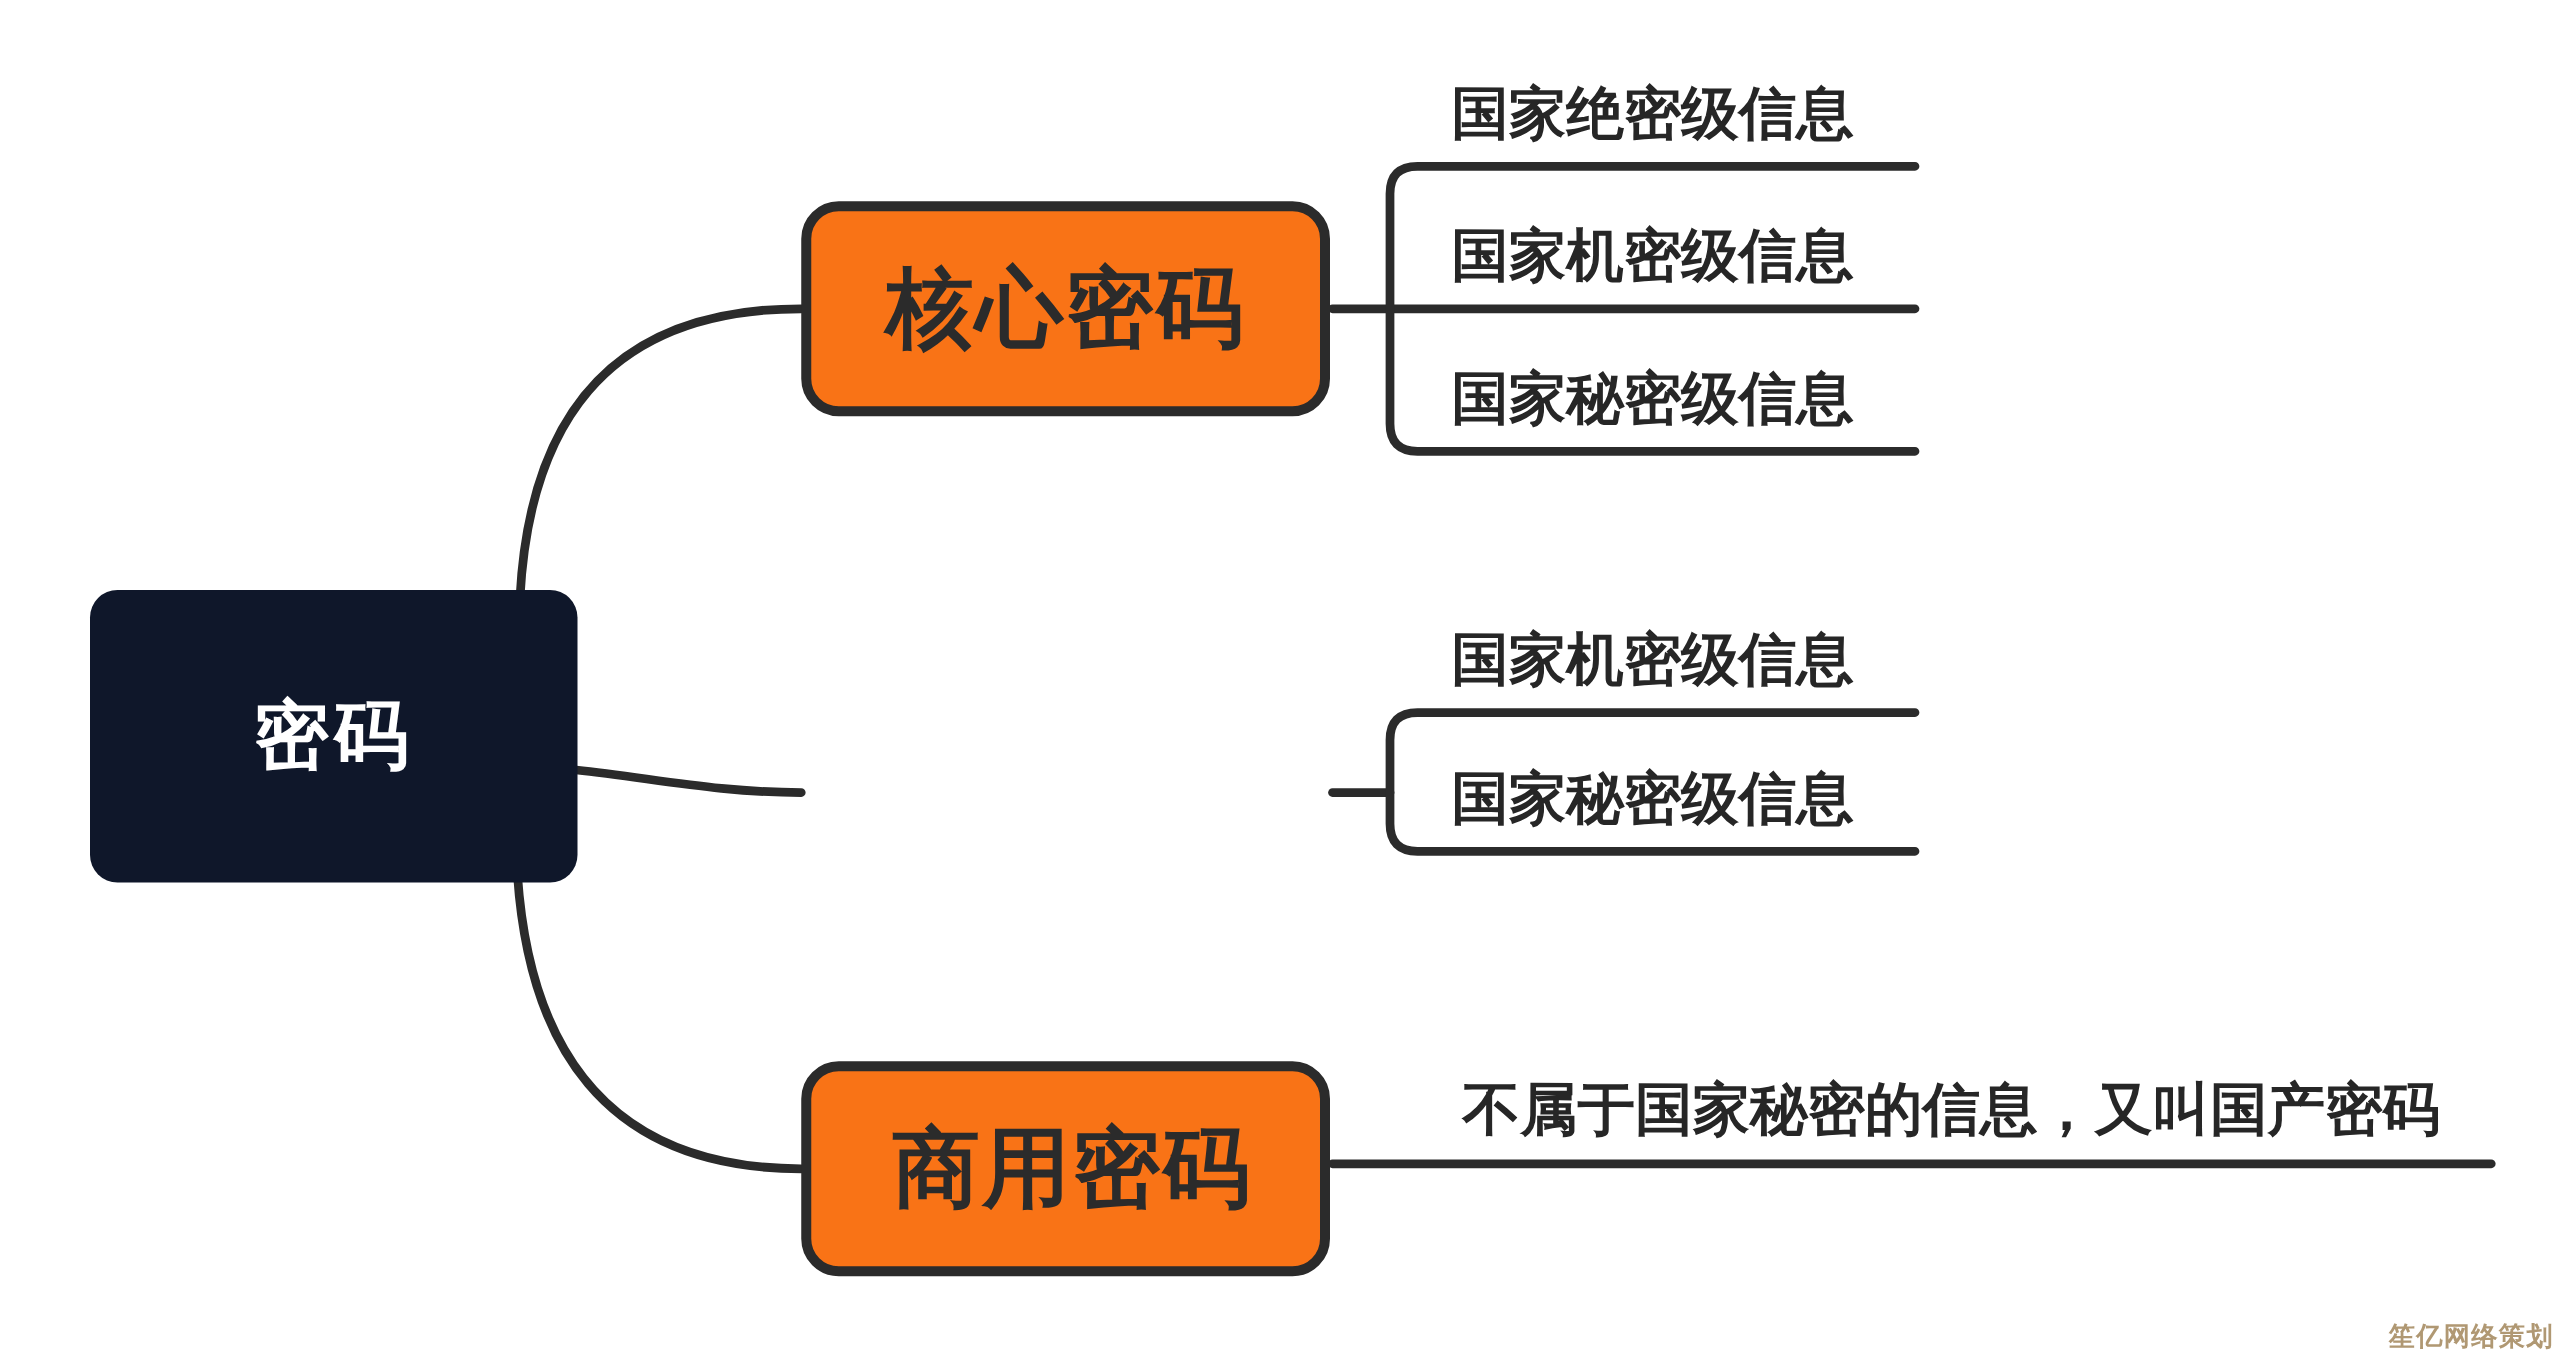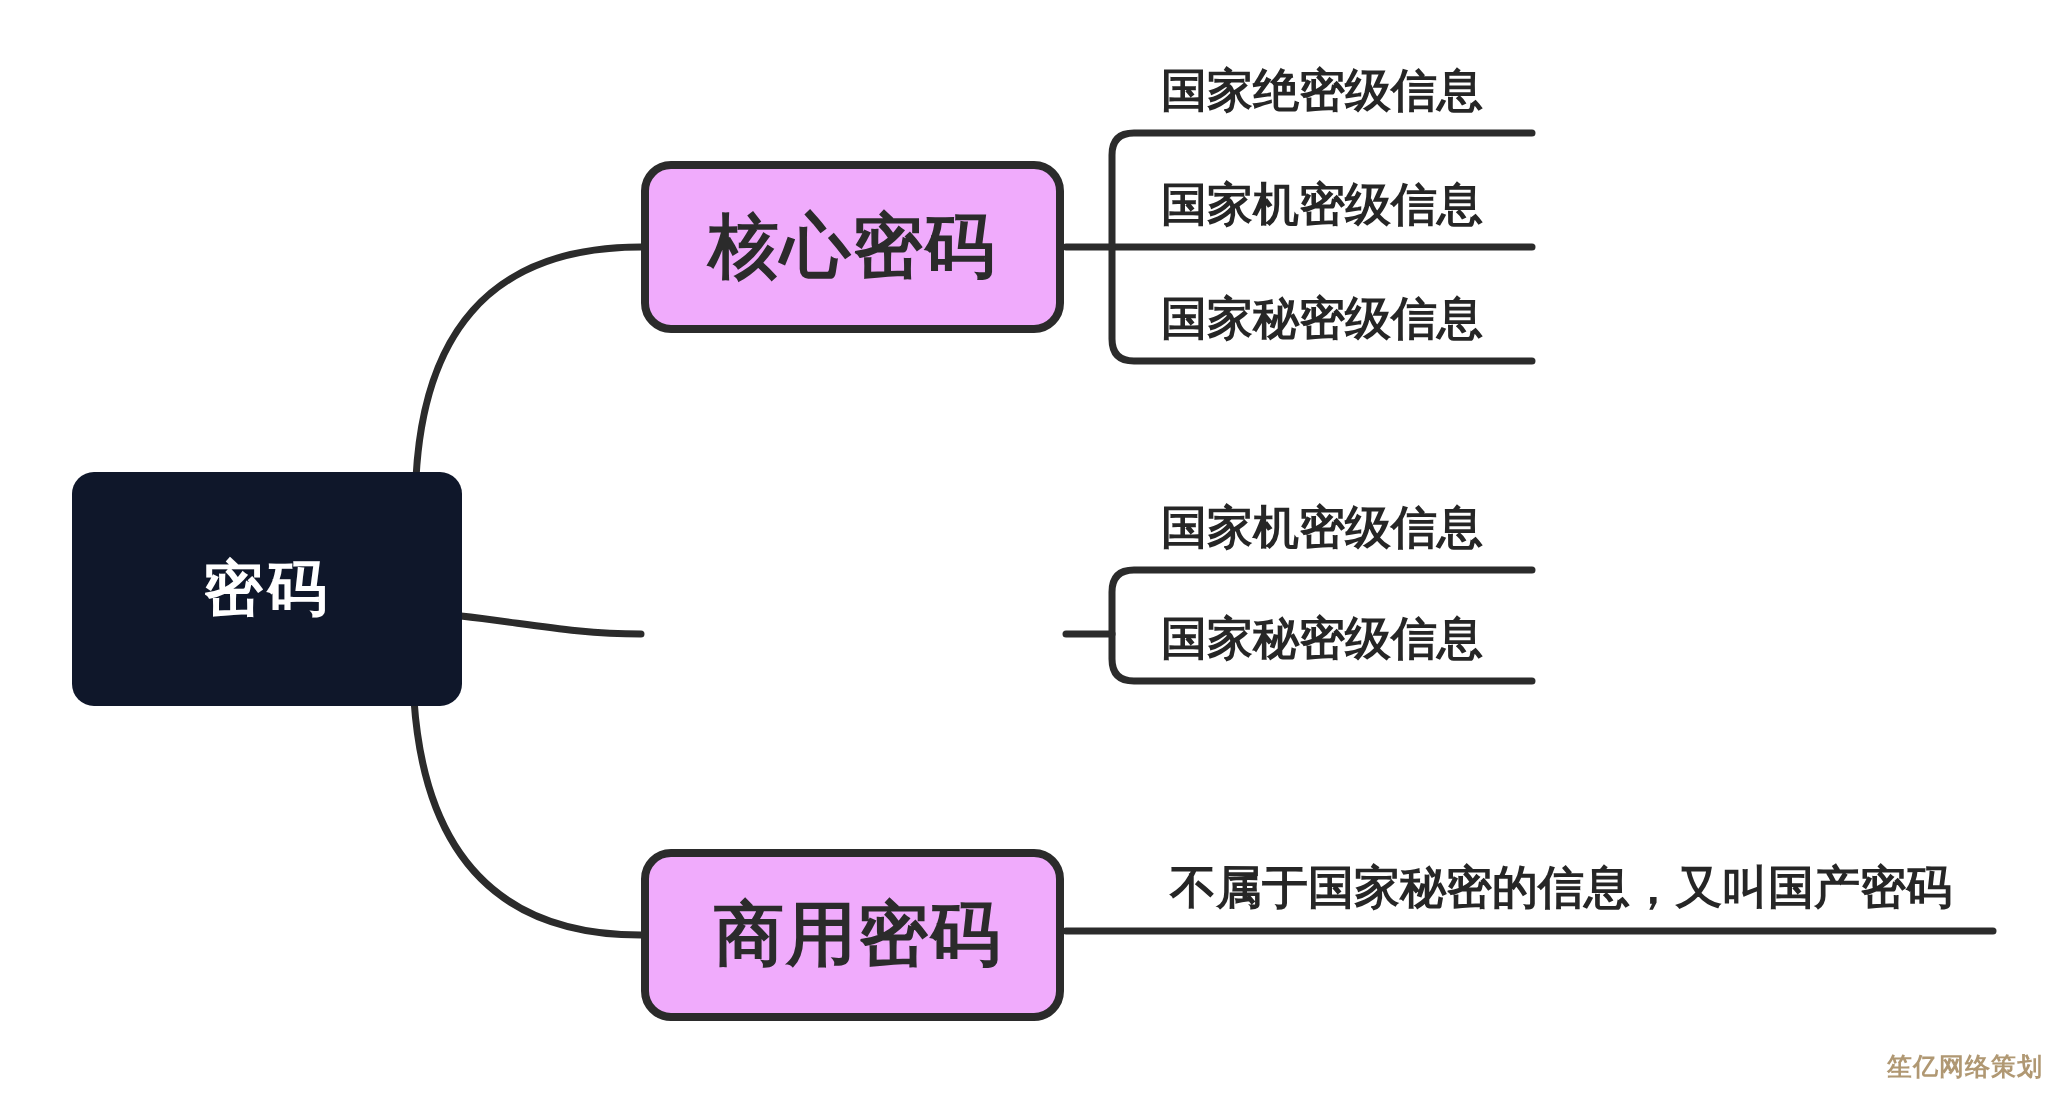--- a/index.html
+++ b/index.html
@@ -38,21 +38,21 @@
     background: #0f172a;
     border-radius: 22px;
     color: #ffffff;
     font-size: 60px;
     font-weight: bold;
     letter-spacing: 4px;
   }
   .branch-node {
     left: 641px;
     width: 423px; height: 172px;
-    background: #f0abfc;
+    background: #f97316;
     border: 8px solid #2b2b2b;
     border-radius: 30px;
     color: #2b2b2b;
     font-size: 70px;
     font-weight: bold;
     letter-spacing: 2px;
   }
   .branch-core      { top: 161px; }
   .branch-ordinary  { top: 548px; }
   .branch-commercial{ top: 849px; padding-left: 11px; }
@@ -80,21 +80,21 @@
   .leaf-m1 {
     left: 1170px; top: 853px;
     width: 840px;
     text-align: left;
     font-family: Liberation Serif, serif;
   }
   .watermark {
     position: absolute;
     right: 5px; bottom: 10px;
     z-index: 3;
-    font-size: 25px;
+    font-size: 21px;
     font-weight: bold;
     color: #b09873;
     letter-spacing: 1px;
     text-align: right;
   }
 </style>
 </head>
 <body>
 
 <div class="canvas">

